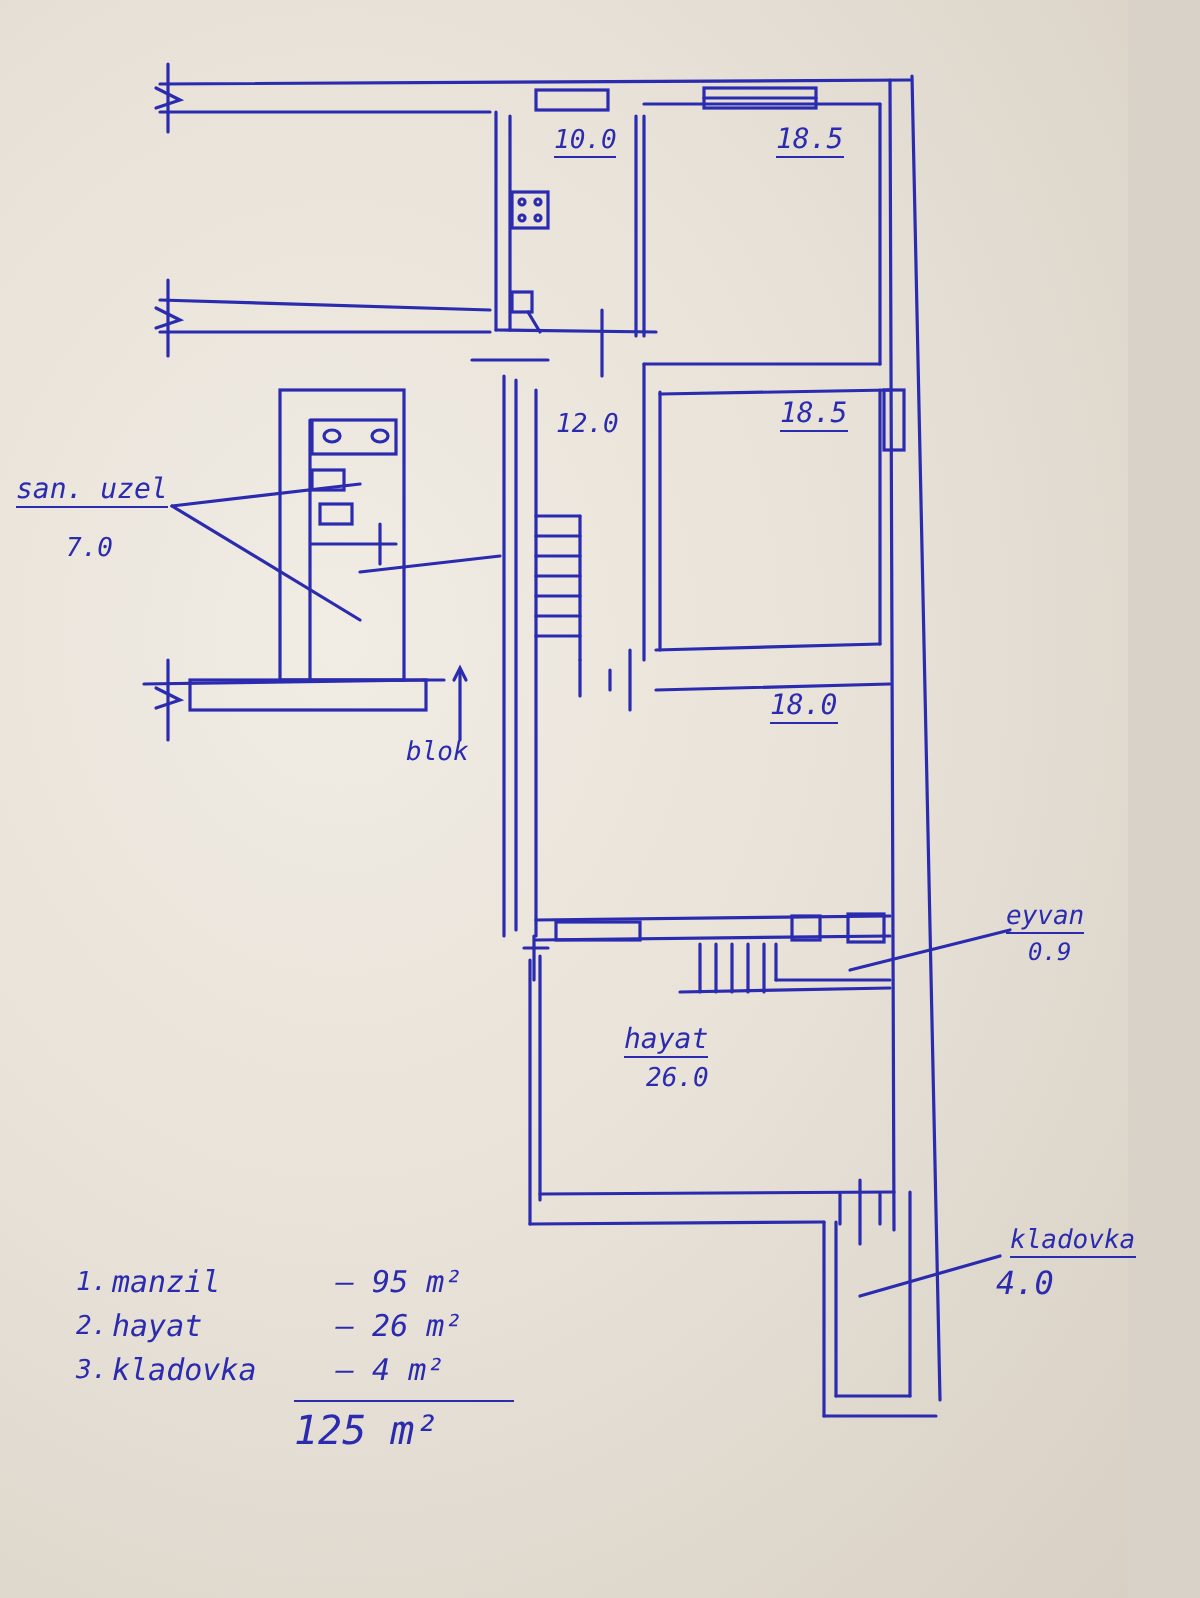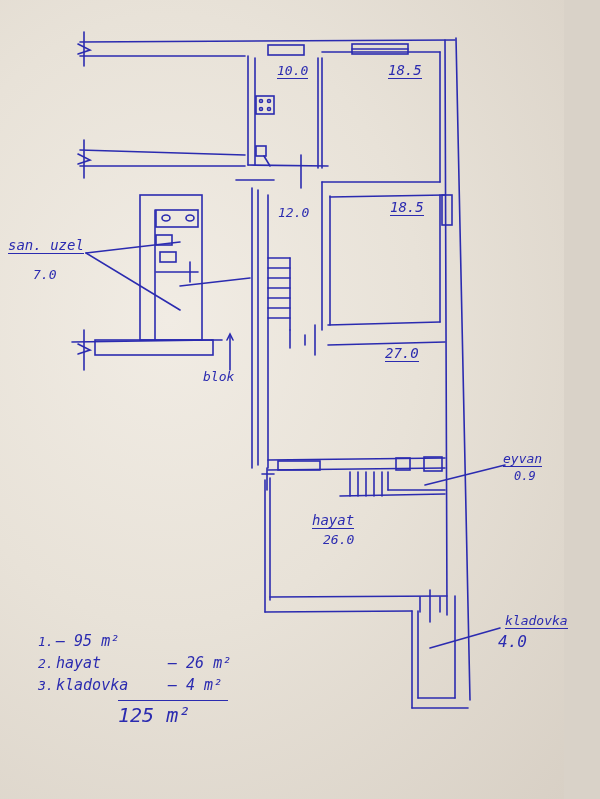--- a/index.html
+++ b/index.html
@@ -9,21 +9,21 @@
     font-family:"DejaVu Sans",sans-serif;color:#2a2a9a;}
   svg.plan{position:absolute;left:0;top:0;}
   .lbl{position:absolute;font-family:"DejaVu Sans Mono",monospace;font-style:italic;color:#2b2bb0;white-space:nowrap;line-height:1;}
   .ul{border-bottom:1.5px solid #2b2bb0;padding-bottom:1px;}
   .watermark{position:absolute;left:196px;top:378px;font-family:"DejaVu Sans",sans-serif;font-weight:bold;font-size:40px;color:rgba(255,255,255,0.55);letter-spacing:1px;}
   .legend{position:absolute;left:38px;top:630px;font-family:"DejaVu Sans Mono",monospace;font-style:italic;color:#2b2bb0;}
   .legend .row{display:flex;height:22px;align-items:center;font-size:15px;}
   .legend .num{width:18px;font-size:13px;}
   .legend .name{width:112px;}
   .legend .val{width:90px;}
-  .legend .total{margin-left:80px;margin-top:4px;border-top:1.5px solid #2b2bb0;width:110px;padding-top:2px;font-size:20px;}
+  .legend .total{margin-left:109px;margin-top:4px;border-top:1.5px solid #2b2bb0;width:110px;padding-top:2px;font-size:20px;}
 </style>
 </head>
 <body>
 
 <div class="paper">
 
   <svg class="plan" width="600" height="799" viewBox="0 0 600 799" fill="none" stroke="#2b2bb0" stroke-width="1.6" stroke-linecap="round">
 
     <line x1="80" y1="42" x2="455" y2="40"></line>
     <line x1="80" y1="56" x2="245" y2="56"></line>
@@ -139,36 +139,37 @@
     <line x1="86" y1="253" x2="180" y2="310"></line>
     <line x1="180" y1="286" x2="250" y2="278"></line>
     <line x1="425" y1="485" x2="505" y2="465"></line>
     <line x1="430" y1="648" x2="500" y2="628"></line>
   </svg>
 
   <span class="lbl ul" style="left:277px;top:64px;font-size:13px;">10.0</span>
   <span class="lbl ul" style="left:388px;top:63px;font-size:14px;">18.5</span>
   <span class="lbl" style="left:278px;top:206px;font-size:13px;text-align:right;">12.0</span>
   <span class="lbl ul" style="left:390px;top:200px;font-size:14px;">18.5</span>
-  <span class="lbl ul" style="left:385px;top:346px;font-size:14px;">27.0</span>
+  <span class="lbl ul" style="left:385px;top:346px;font-size:14px;">18.0</span>
 
   <span class="lbl ul" style="left:8px;top:238px;font-size:14px;">san. uzel</span>
   <span class="lbl" style="left:33px;top:268px;font-size:13px;">7.0</span>
   <span class="lbl" style="left:203px;top:370px;font-size:13px;">blok</span>
   <span class="lbl ul" style="left:503px;top:452px;font-size:13px;text-align:center;">eyvan</span>
   <span class="lbl" style="left:514px;top:470px;font-size:12px;">0.9</span>
   <span class="lbl ul" style="left:312px;top:513px;font-size:14px;">hayat</span>
   <span class="lbl" style="left:323px;top:533px;font-size:13px;text-align:center;">26.0</span>
   <span class="lbl ul" style="left:505px;top:614px;font-size:13px;">kladovka</span>
   <span class="lbl" style="left:498px;top:634px;font-size:16px;">4.0</span>
 
 
   <div class="legend">
     <div class="row">
       <span class="num">1.</span>
+      <span class="name">manzil</span>
       <span class="val">– 95 m²</span>
     </div>
     <div class="row">
       <span class="num">2.</span>
       <span class="name">hayat</span>
       <span class="val">– 26 m²</span>
     </div>
     <div class="row">
       <span class="num">3.</span>
       <span class="name">kladovka</span>

